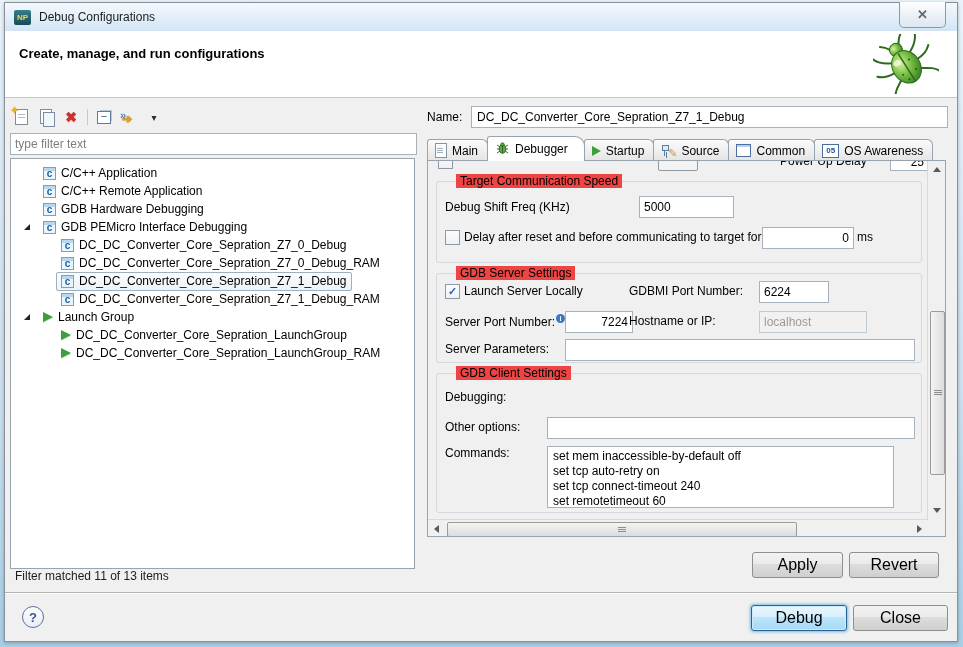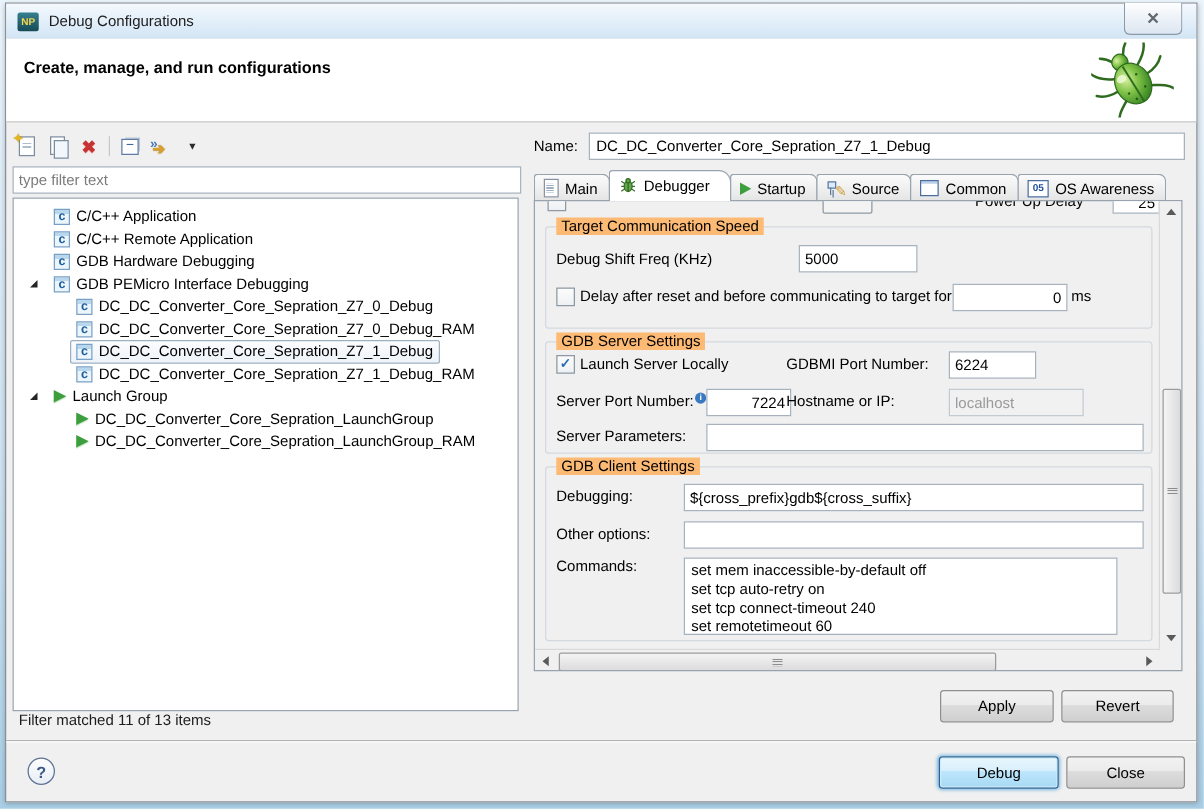--- a/index.html
+++ b/index.html
@@ -82,21 +82,21 @@
   .ic-source::before{content:"";position:absolute;left:1px;top:1px;width:5px;height:4px;border:1px solid #5d7ba0;background:#dcebf7}
   .ic-source::after{content:"";position:absolute;left:3px;top:6px;width:1px;height:6px;background:#5d7ba0;box-shadow:2px 2px 0 #5d7ba0}
   .ic-pencil{position:absolute;right:-1px;bottom:-2px;color:#cf9a2e;font-size:11px;transform:rotate(0deg)}
   .ic-common{width:13px;height:11px;border:1px solid #4a6e9e;background:#fff;box-shadow:inset 0 2px 0 #b9d0e8}
   .ic-os{width:15px;height:12px;border:1px solid #4a6e9e;background:#fff;color:#1e4f9c;font-size:8px;font-weight:bold;
     display:flex;align-items:center;justify-content:center}
   
   .content{position:absolute;left:2px;top:57px;width:517px;height:375px;border:1px solid #98a3ae;
     background:#f0f0f0;overflow:hidden}
   .group{position:absolute;border:1px solid #d3d9de;border-radius:3px}
-  .group-label{position:absolute;top:-8px;left:8px;background:#fdba74;padding:0 4px;white-space:nowrap}
+  .group-label{position:absolute;top:-8px;left:19px;background:#ef4444;padding:0 4px;white-space:nowrap}
   .fld{position:absolute;white-space:nowrap}
   .inp{position:absolute;height:18px;border:1px solid #a7b2bd;background:#fff;padding:1px 4px;
     font-family:"Liberation Sans",sans-serif;font-size:12px;box-sizing:content-box}
   .inp.num{text-align:left}
   .inp.right{text-align:right}
   .inp:disabled{background:#f1f1f1;color:#9a9a9a;border-color:#c3cbd2}
   .cbx{position:absolute;width:13px;height:13px;border:1px solid #8f99a3;background:linear-gradient(#fcfcfc,#eef1f4);
     display:flex;align-items:center;justify-content:center;font-size:11px;font-weight:bold;color:#2c6cb5;line-height:11px}
   .cbx.unchecked{color:transparent}
   .cmd-area{position:absolute;border:1px solid #a7b2bd;background:#fff;padding:2px 5px;resize:none;overflow:hidden;
@@ -121,21 +121,21 @@
     background:repeating-linear-gradient(#8c8c8c 0 1px,transparent 1px 2px)}
   
   .partial-box{position:absolute;left:230px;top:-10px;width:38px;height:18px;border:1px solid #8f99a3;background:#f3f3f3;border-radius:2px}
   .partial-label{position:absolute;left:352px;top:-7px}
   .partial-input{position:absolute;left:462px;top:-9px;width:30px;height:17px;border:1px solid #a7b2bd;background:#fff;
     font-size:12px;text-align:right;padding:0 3px}
   .partial-cbx{left:10px;top:-7px}
   
   .btn{position:absolute;height:24px;border:1px solid #8e8f8f;border-radius:3px;
     background:linear-gradient(#f2f2f2,#ebebeb 45%,#dddddd 46%,#cfcfcf);
-    display:flex;align-items:center;justify-content:center;font-size:12px;cursor:default}
+    display:flex;align-items:center;justify-content:center;font-size:16px;cursor:default}
   .btn.default{border-color:#2a6496;box-shadow:0 0 3px 1px #7ab8e0, inset 0 0 0 1px #cfeaf9;
     background:linear-gradient(#eaf6fd,#d7effc 45%,#bde6fd 46%,#a7d9f4)}
   .apply-btn{left:327px;top:449px;width:89px}
   .revert-btn{left:424px;top:449px;width:88px}
   .debug-btn{left:746px;top:602px;width:94px}
   .close-action-btn{left:848px;top:602px;width:93px}
   .bottom-sep{position:absolute;left:0;right:0;top:589px;height:0;border-top:1px solid #b3b3b3;border-bottom:1px solid #fdfdfd}
   .help-btn{position:absolute;left:17px;top:603px;width:20px;height:20px;border:1px solid #5d7294;border-radius:50%;
     color:#3c5a85;font-weight:bold;display:flex;align-items:center;justify-content:center;font-size:13px;
     background:linear-gradient(#fdfdfd,#e8eef6)}
@@ -359,21 +359,20 @@
         <input class="inp num" style="left: 128px; top: 37px; width: 58px; text-align: right;" value="7224">
         <span class="fld" style="left:192px;top:40px">Hostname or IP:</span>
         <input class="inp" style="left: 322px; top: 37px; width: 98px;" disabled="" value="localhost">
         <span class="fld" style="left:8px;top:68px">Server Parameters:</span>
         <input class="inp" style="left: 128px; top: 65px; width: 340px;" value="">
       </div>
 
       <div class="group" style="left:8px;top:212px;width:484px;height:138px">
         <span class="group-label">GDB Client Settings</span>
         <span class="fld" style="left:8px;top:16px">Debugging:</span>
-        <input class="inp" style="left: 110px; top: 13px; width: 358px;" value="${cross_prefix}gdb${cross_suffix}">
         <span class="fld" style="left:8px;top:46px">Other options:</span>
         <input class="inp" style="left: 110px; top: 43px; width: 358px;" value="">
         <span class="fld" style="left:8px;top:72px">Commands:</span>
         <textarea class="cmd-area" style="left: 110px; top: 72px; width: 335px; height: 56px;">set mem inaccessible-by-default off
 set tcp auto-retry on
 set tcp connect-timeout 240
 set remotetimeout 60</textarea>
       </div>
 
       <div class="vscroll">

